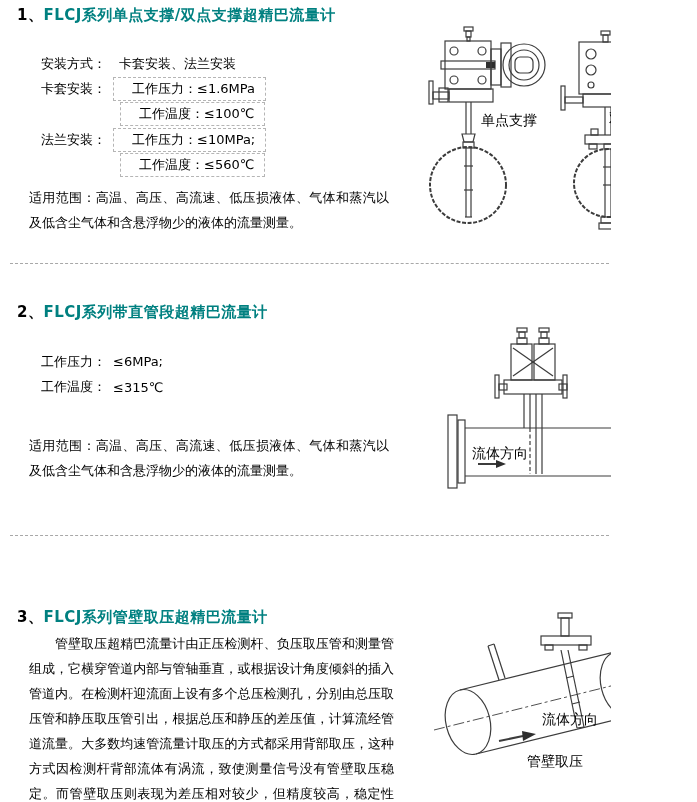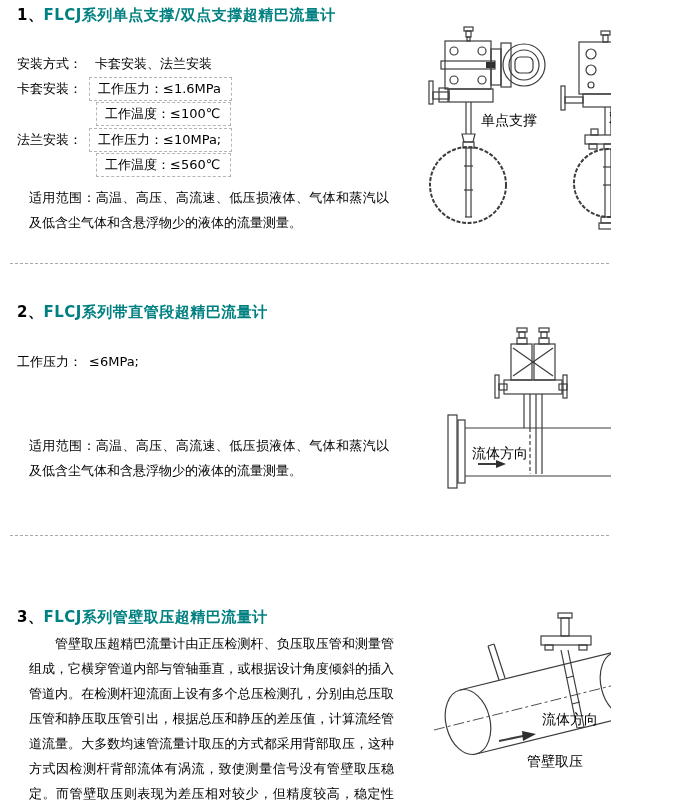--- a/index.html
+++ b/index.html
@@ -5,23 +5,23 @@
   html,body{margin:0;padding:0;background:#fff;}
   .page{
     position:relative;width:611px;height:802px;background:#ffffff;
     font-family:"DejaVu Sans","Liberation Sans",sans-serif;color:#000;overflow:hidden;
   }
   .sec-title{position:absolute;margin:0;font-size:15px;font-weight:bold;white-space:nowrap;letter-spacing:.5px;}
   .sec-title .num{color:#000000;}
   .sec-title .ttl{color:#008080;}
   .specs{position:absolute;}
   .spec-row{display:flex;align-items:center;height:25.4px;font-size:13px;white-space:nowrap;}
-  .spec-label{width:70px;flex:none;}
+  .spec-label{width:70px;flex:none;margin-left:24px;}
   .spec-value{margin-left:8px;}
-  .spec-value.boxed{margin-left:2px;border:1px dashed #b5b5b5;padding:2px 10px 2px 8px;}
+  .spec-value.boxed{margin-left:2px;border:1px dashed #b5b5b5;padding:2px 10px 2px 18px;}
   .spec-row.indent .spec-value{margin-left:9px;}
   .para{position:absolute;margin:12px;font-size:13px;line-height:25px;text-align:justify;}
   .para.ind{text-indent:2em;}
   .sep{position:absolute;left:10px;right:2px;height:0;border-top:1px dashed #a8a8a8;}
   .fig{position:absolute;}
   .ln{fill:none;stroke:#3c3c3c;stroke-width:1.2;}
   .lnt{fill:none;stroke:#3c3c3c;stroke-width:2;}
   .fl{fill:#2e2e2e;stroke:none;}
   .dash{stroke-dasharray:4,2.5;}
   .dashdot{stroke-dasharray:11,3,3,3;stroke-width:0.9;}
@@ -136,20 +136,24 @@
 
   <h2 class="sec-title" style="left:17px;top:303px;">
     <span class="num">2、</span><span class="ttl">FLCJ系列带直管段超精巴流量计</span>
   </h2>
 
   <div class="specs" style="left:17px;top:349px;">
     <div class="spec-row">
       <span class="spec-label">工作压力：</span>
       <span class="spec-value" style="margin-left:2px;text-align:right;">≤6MPa;</span>
     </div>
+    <div class="spec-row">
+      <span class="spec-label">工作温度：</span>
+      <span class="spec-value" style="margin-left:2px;">≤315℃</span>
+    </div>
   </div>
 
   <p class="para" style="left:17px;top:421px;width:360px;">适用范围：高温、高压、高流速、低压损液体、气体和蒸汽以及低含尘气体和含悬浮物少的液体的流量测量。</p>
 
   <svg class="fig" style="left:440px;top:325px;" width="215" height="180" viewBox="0 0 215 180">
     <g>
 
       <rect class="ln" x="77" y="3" width="10" height="4"></rect>
         <rect class="ln" x="79" y="7" width="6" height="6"></rect>
         <rect class="ln" x="77" y="13" width="10" height="6"></rect>

